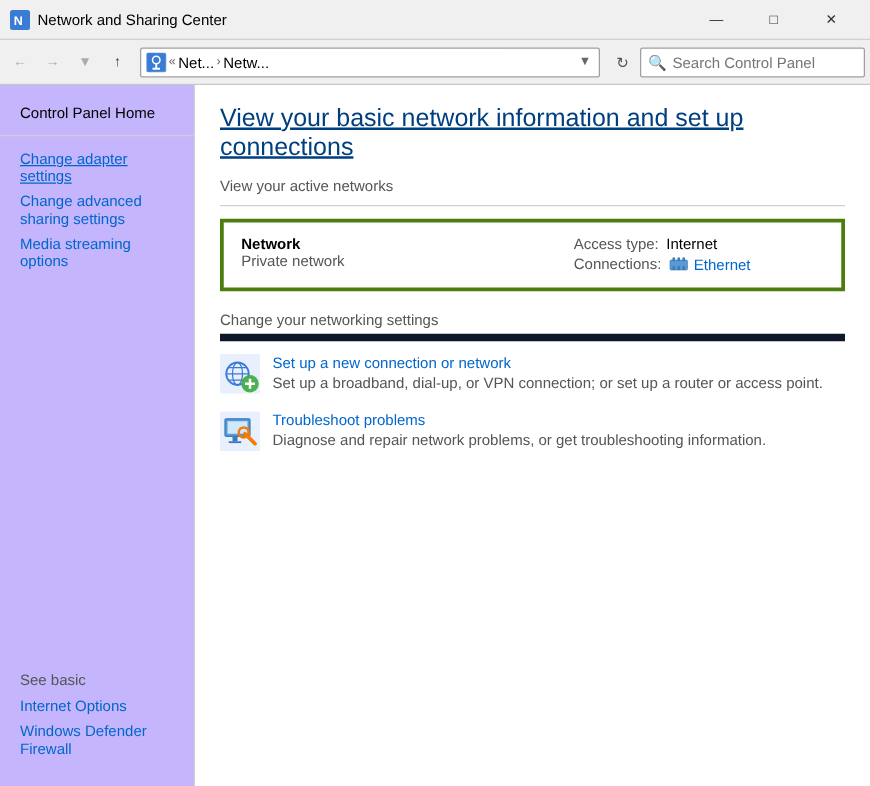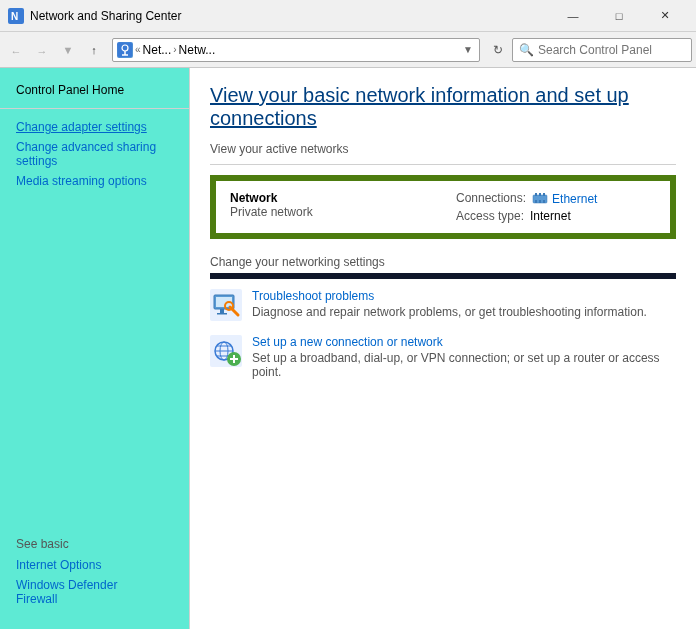--- a/index.html
+++ b/index.html
@@ -167,22 +167,22 @@
 
     
     .main-layout {
       display: flex;
       height: calc(629px - 32px - 36px);
       background: #fff;
     }
 
     
     .sidebar {
-      width: 190px;
-      background: #5eead4;
+      width: 156px;
+      background: #c4b5fd;
       border-right: 1px solid #d0d0d0;
       padding: 12px 0;
       display: flex;
       flex-direction: column;
     }
     .sidebar-link {
       display: block;
       padding: 3px 16px;
       font-size: 12px;
       color: #0066cc;
@@ -229,21 +229,21 @@
       color: #003f7f;
       margin-bottom: 12px;
       text-decoration: underline;
     }
     .section-label {
       font-size: 12px;
       color: #555;
       margin-bottom: 8px;
     }
     .network-box {
-      border: 6px solid #4d7c0f;
+      border: 3px solid #4d7c0f;
       padding: 10px 14px;
       display: flex;
       align-items: flex-start;
       margin-bottom: 16px;
       background: #fff;
     }
     .network-info {
       flex: 1;
     }
     .network-name {
@@ -402,65 +402,45 @@
 
     <div class="section-label">View your active networks</div>
     <hr class="section-hr">
 
     <div class="network-box">
       <div class="network-info">
         <div class="network-name">Network</div>
         <div class="network-type">Private network</div>
       </div>
       <div class="network-access">
+        <div class="network-access-row">
+          <span class="access-label">Access type:</span>
+          <span class="access-value">Internet</span>
+        </div>
         <div class="network-access-row">
           <span class="access-label">Connections:</span>
           <a class="connection-link">
             <span class="ethernet-icon">
               <svg width="16" height="16" viewBox="0 0 16 16">
                 <rect x="1" y="4" width="14" height="8" rx="1" fill="#5a9ad4" stroke="#3a7ab8" stroke-width="0.5"></rect>
                 <rect x="3" y="2" width="2" height="3" fill="#3a7ab8"></rect>
                 <rect x="7" y="2" width="2" height="3" fill="#3a7ab8"></rect>
                 <rect x="11" y="2" width="2" height="3" fill="#3a7ab8"></rect>
                 <rect x="3" y="9" width="2" height="3" fill="#3a7ab8"></rect>
                 <rect x="7" y="9" width="2" height="3" fill="#3a7ab8"></rect>
                 <rect x="11" y="9" width="2" height="3" fill="#3a7ab8"></rect>
               </svg>
             </span>
             <span>Ethernet</span>
           </a>
         </div>
-        <div class="network-access-row">
-          <span class="access-label">Access type:</span>
-          <span class="access-value">Internet</span>
-        </div>
       </div>
     </div>
 
     <div class="change-section-label">Change your networking settings</div>
-
-    <div class="action-item">
-      <div class="action-icon">
-        <svg width="32" height="32" viewBox="0 0 32 32">
-          <rect width="32" height="32" rx="2" fill="#e8f0fe"></rect>
-
-          <rect x="4" y="6" width="20" height="14" rx="1" fill="#5a9ad4" stroke="#3a7ab8" stroke-width="1"></rect>
-          <rect x="6" y="8" width="16" height="10" fill="#d0e8fa"></rect>
-          <rect x="10" y="20" width="4" height="4" fill="#3a7ab8"></rect>
-          <rect x="7" y="24" width="10" height="1.5" fill="#3a7ab8"></rect>
-
-          <line x1="20" y1="18" x2="28" y2="26" stroke="#f57c00" stroke-width="3" stroke-linecap="round"></line>
-          <circle cx="19" cy="17" r="4" fill="none" stroke="#f57c00" stroke-width="2"></circle>
-        </svg>
-      </div>
-      <div class="action-text">
-        <a class="action-link">Troubleshoot problems</a>
-        <span class="action-desc">Diagnose and repair network problems, or get troubleshooting information.</span>
-      </div>
-    </div>
 
     <div class="action-item">
       <div class="action-icon">
         <svg width="32" height="32" viewBox="0 0 32 32">
           <rect width="32" height="32" rx="2" fill="#e8f0fe"></rect>
 
           <circle cx="14" cy="16" r="9" fill="none" stroke="#3a7bd5" stroke-width="1.5"></circle>
           <ellipse cx="14" cy="16" rx="4" ry="9" fill="none" stroke="#3a7bd5" stroke-width="1"></ellipse>
           <line x1="5" y1="16" x2="23" y2="16" stroke="#3a7bd5" stroke-width="1"></line>
           <line x1="7" y1="11" x2="21" y2="11" stroke="#3a7bd5" stroke-width="1"></line>
@@ -470,14 +450,34 @@
           <line x1="24" y1="20" x2="24" y2="28" stroke="white" stroke-width="2"></line>
           <line x1="20" y1="24" x2="28" y2="24" stroke="white" stroke-width="2"></line>
         </svg>
       </div>
       <div class="action-text">
         <a class="action-link">Set up a new connection or network</a>
         <span class="action-desc">Set up a broadband, dial-up, or VPN connection; or set up a router or access point.</span>
       </div>
     </div>
 
+    <div class="action-item">
+      <div class="action-icon">
+        <svg width="32" height="32" viewBox="0 0 32 32">
+          <rect width="32" height="32" rx="2" fill="#e8f0fe"></rect>
+
+          <rect x="4" y="6" width="20" height="14" rx="1" fill="#5a9ad4" stroke="#3a7ab8" stroke-width="1"></rect>
+          <rect x="6" y="8" width="16" height="10" fill="#d0e8fa"></rect>
+          <rect x="10" y="20" width="4" height="4" fill="#3a7ab8"></rect>
+          <rect x="7" y="24" width="10" height="1.5" fill="#3a7ab8"></rect>
+
+          <line x1="20" y1="18" x2="28" y2="26" stroke="#f57c00" stroke-width="3" stroke-linecap="round"></line>
+          <circle cx="19" cy="17" r="4" fill="none" stroke="#f57c00" stroke-width="2"></circle>
+        </svg>
+      </div>
+      <div class="action-text">
+        <a class="action-link">Troubleshoot problems</a>
+        <span class="action-desc">Diagnose and repair network problems, or get troubleshooting information.</span>
+      </div>
+    </div>
+
   </div>
 </div>
 
 </body></html>

